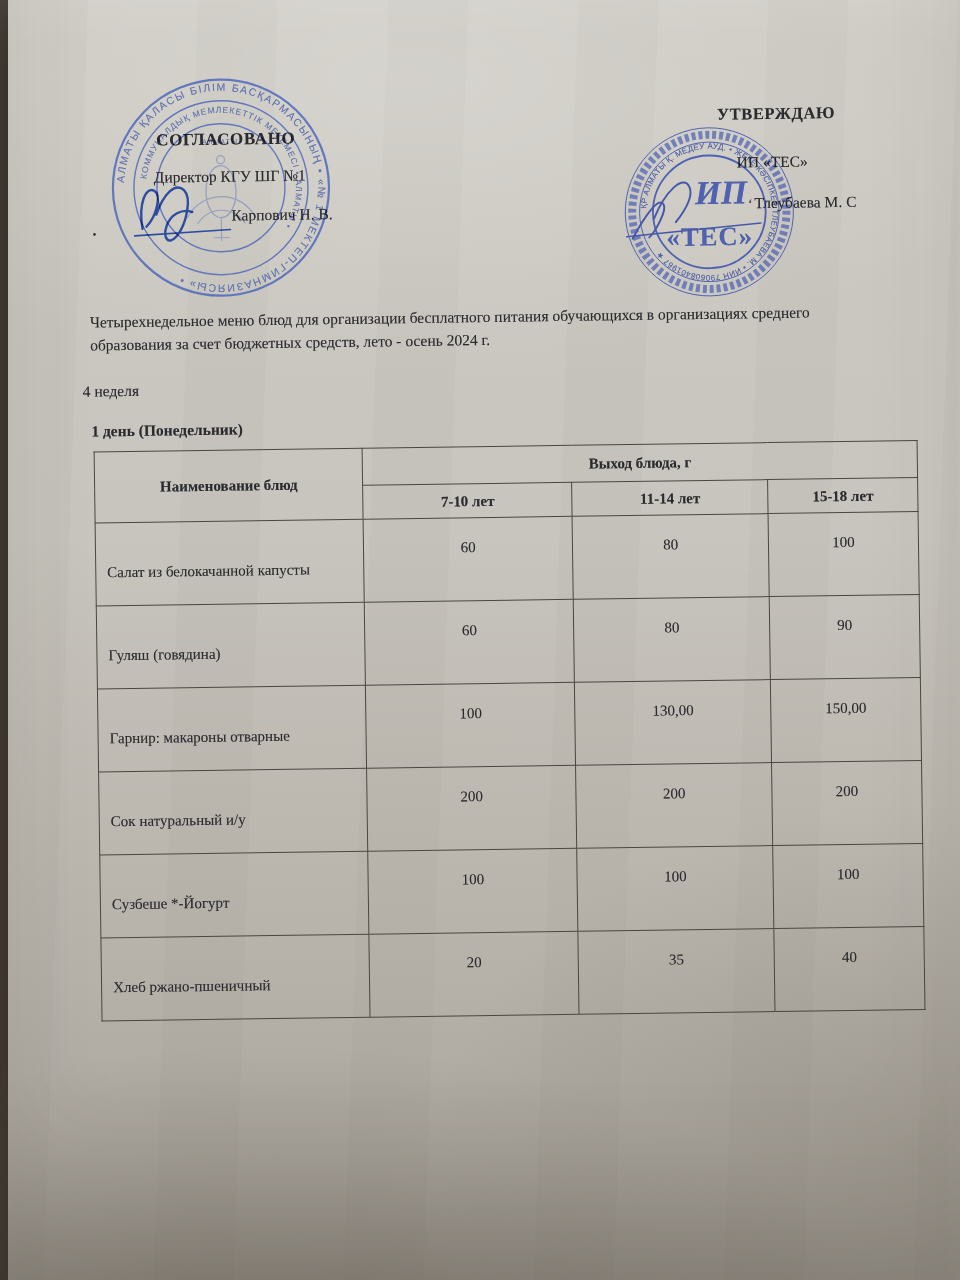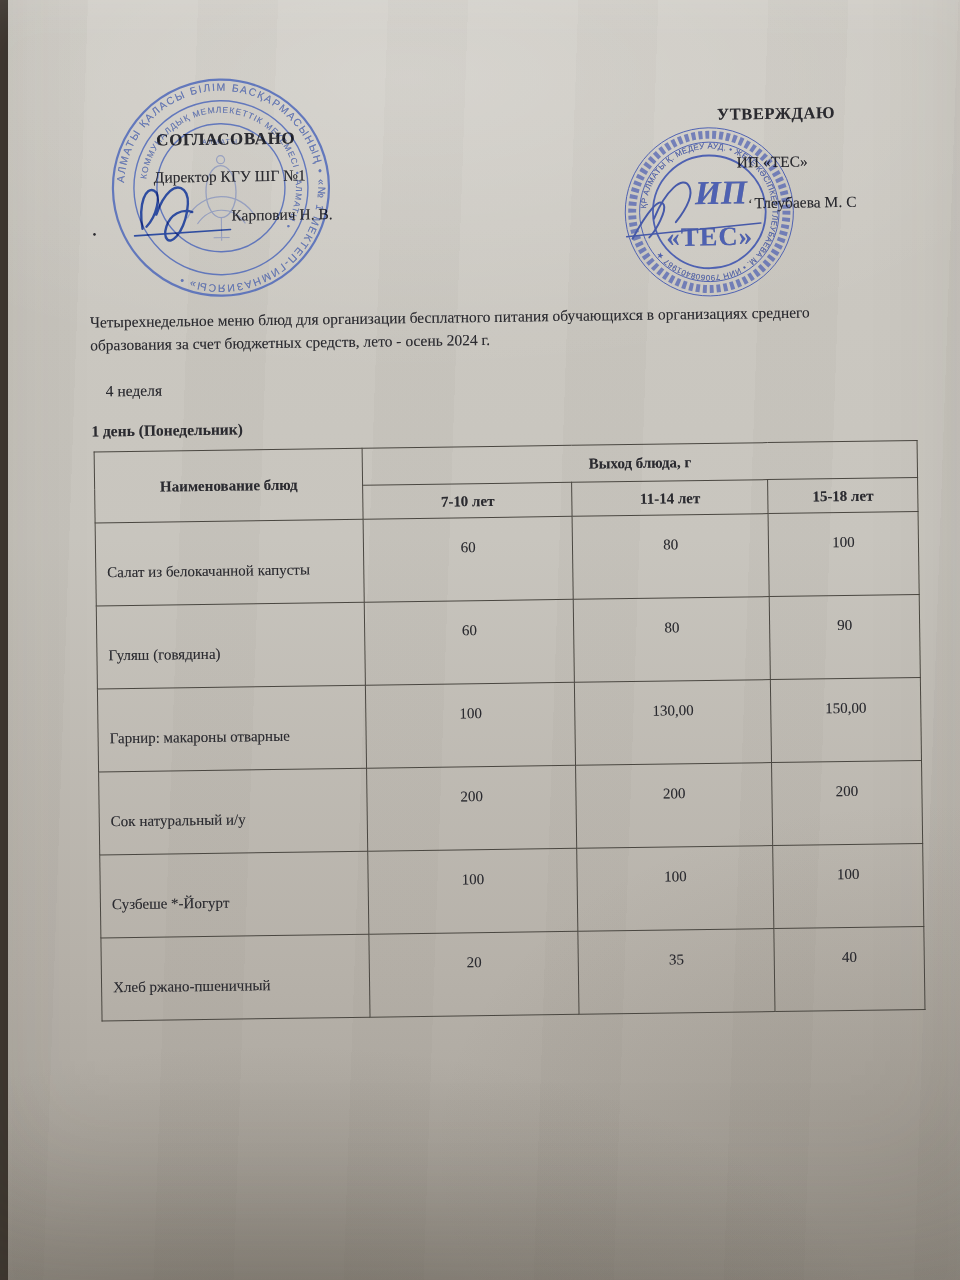--- a/index.html
+++ b/index.html
@@ -117,21 +117,21 @@
         <g fill="none" stroke="#3a4fa6" stroke-linecap="round">
           <path stroke-width="2" d="M -78,26 C -62,-2 -50,-16 -46,-8 C -43,-2 -54,18 -61,25
                                     M -56,6 C -44,-22 -26,-38 -20,-26 C -15,-16 -26,0 -34,10"></path>
           <path stroke-width="1.4" d="M -84,24 L 52,12"></path>
         </g>
       </svg>
 
       <div class="abs intro" style="left:86px; top:308px;">Четырехнедельное меню блюд для организации бесплатного питания обучающихся в организациях среднего</div>
       <div class="abs intro" style="left:86px; top:331px;">образования за счет бюджетных средств, лето - осень 2024 г.</div>
 
-      <div class="abs week" style="left:101px; top:377px;">4 неделя</div>
+      <div class="abs week" style="left:78px; top:377px;">4 неделя</div>
       <div class="abs day" style="left:86px; top:417px;">1 день (Понедельник)</div>
 
       <table class="menu abs" style="left:88px; top:446px;">
         <colgroup>
           <col style="width:32.6%">
             <col style="width:25.4%">
             <col style="width:23.8%">
             <col style="width:18.2%">
         </colgroup>
         <tbody>

